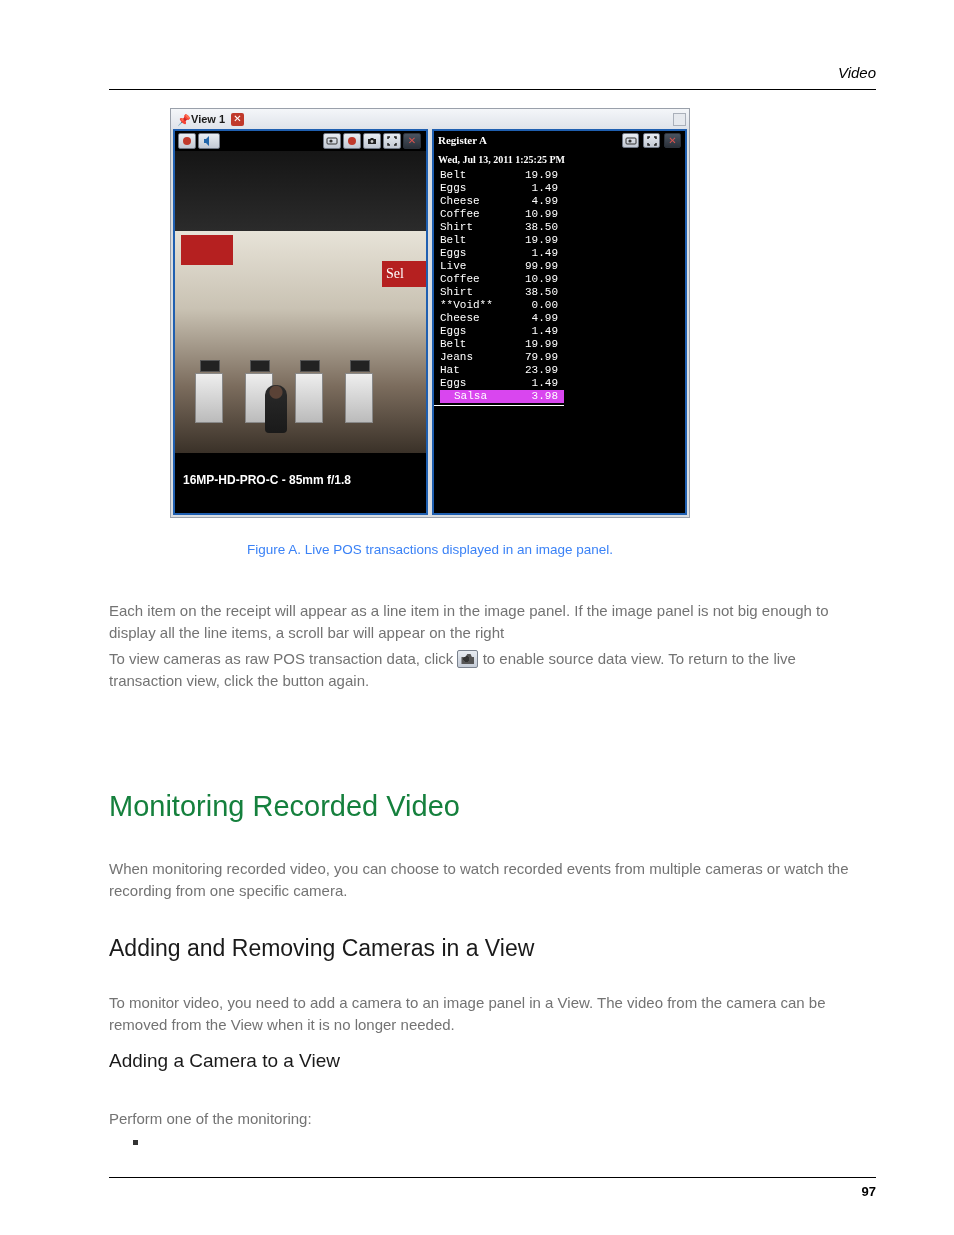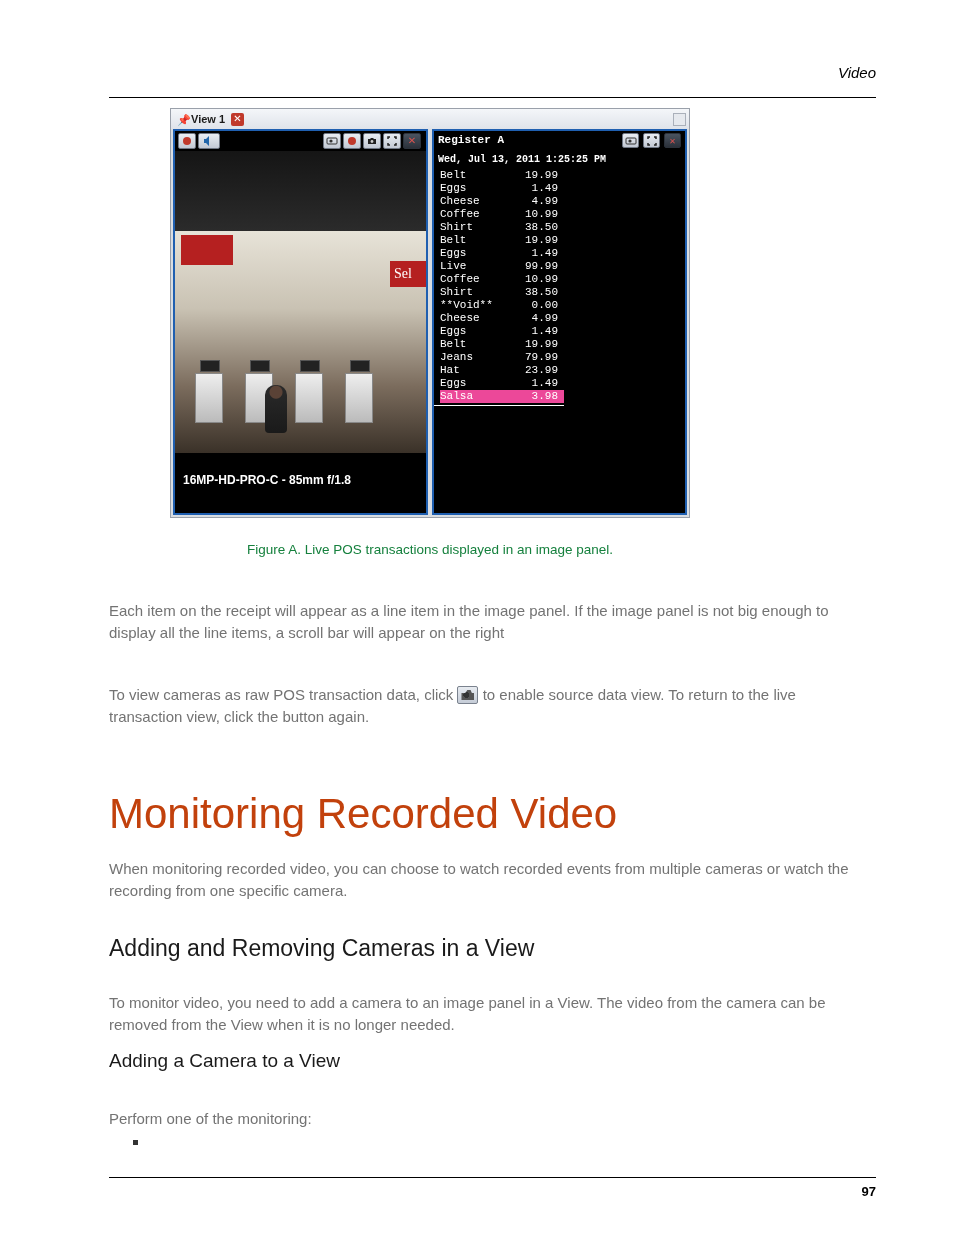--- a/index.html
+++ b/index.html
@@ -10,21 +10,21 @@
     height: 1235px;
     position: relative;
     color: #000;
   }
   .header-area {
     position: absolute;
     top: 64px;
     left: 109px;
     right: 78px;
     border-bottom: 1px solid #000;
-    padding-bottom: 16px;
+    padding-bottom: 8px;
     text-align: right;
     font-style: italic;
     font-size: 15px;
   }
   .figure-wrap {
     position: absolute;
     top: 108px;
     left: 170px;
     width: 520px;
     height: 410px;
@@ -134,21 +134,21 @@
   }
   .ceiling-panel {
     position: absolute; top:-80px; left:0; right:0; height:80px;
     background: linear-gradient(#151515,#2b2b2b);
   }
   .red-sign {
     position: absolute; top:4px; left:6px; width:52px; height:30px;
     background:#b52020;
   }
   .sel-sign {
-    position:absolute; right:0; top:30px; width:36px; height:26px;
+    position:absolute; right:0; top:30px; width:44px; height:26px;
     background:#b52020; color:#fff; font-size:14px;
     display:flex; align-items:center; justify-content:flex-start;
     padding-left:4px; font-family: Georgia, serif;
   }
   .kiosk { position:absolute; width:28px; height:50px; bottom:30px;
     background: linear-gradient(#eee,#bbb); border:1px solid #888; }
   .kiosk.k1{left:20px} .kiosk.k2{left:70px} .kiosk.k3{left:120px} .kiosk.k4{left:170px}
   .screen { position:absolute; top:-14px; left:4px; width:20px; height:12px;
     background:#222; border:1px solid #555; }
   .person {
@@ -159,77 +159,77 @@
   }
   .video-caption {
     position: absolute; left: 8px; bottom: 26px;
     color: #fff; font-weight: bold; font-size: 12px;
     font-family: Arial, sans-serif;
   }
   
   .pos-header {
     background: #000; color: #fff;
     padding: 3px 15px 2px 4px;
-    font-family: Liberation Mono, monospace;
+    font-family: Liberation Serif, serif;
     position: relative;
   }
   .pos-header .reg { font-weight: bold; font-size: 11px; display:block; }
   .pos-header .ts { font-size: 10px; display:block; font-weight:bold;margin-top:8px;}
   .pos-ctrls {
     position: absolute; right: 2px; top: 2px;
     display: flex; gap: 2px;
   }
   .pos-ctrls .tb-btn { width: 17px; height:15px; }
   .pos-list {
     background: #000; color:#fff;
     font-family: "Courier New", monospace;
     font-size: 11px;
     line-height: 13px;
     padding: 2px 0 2px 6px;
     width: 130px;
     border-bottom: 1px solid #fff;
   }
   .pos-row { display:flex; justify-content: space-between; padding-right: 6px;}
-  .pos-row.hl { background:#ec4899; }
+  .pos-row.hl { background:#d946ef;padding-left:14px; }
   .pos-remainder { flex:1; background:#000; }
 
   
   .body-text {
     position: absolute;
     left: 109px;
     right: 95px;
     font-size: 15px;
     line-height: 1.45;
     color: #737373;
   }
-  .fig-caption { top: 540px; text-align: center; left:170px; right:auto; width:520px; color:#15803d; font-size:13.5px;}
+  .fig-caption { top: 540px; text-align: center; left:170px; right:auto; width:520px; color:#3b82f6; font-size:13.5px;}
   .para1 { top: 600px; }
-  .para2 { top: 684px; }
+  .para2 { top: 648px; }
   .inline-icon {
     display: inline-block;
     vertical-align: middle;
     width: 21px; height: 18px;
     border: 1px solid #7a828e;
     border-radius: 2px;
     background: linear-gradient(#e8ecf1,#c5ccd7);
     position: relative;
     top: -1px;
   }
   .inline-icon::before {
     content:""; position:absolute; left:3px; top:3px; width:13px; height:10px;
     background: radial-gradient(circle at 40% 50%, #333 0 3px, transparent 3px),
                 linear-gradient(#555,#555);
     clip-path: polygon(0 30%, 30% 30%, 45% 0, 70% 0, 80% 30%, 100% 30%, 100% 100%, 0 100%);
   }
   .h1-sec {
     position:absolute; left:109px; top: 790px;
     font-family: Arial, sans-serif;
     font-weight: normal;
-    font-size: 42px;
-    color: #c2410c;
+    font-size: 29px;
+    color: #15803d;
   }
   .sec-desc { top: 858px; }
   .h2-sec {
     position:absolute; left:109px; top: 935px;
     font-size: 23px; font-weight: normal;
     color:#1a1a1a;
   }
   .sub-desc { top: 992px; }
   .h3-sec {
     position:absolute; left:109px; top: 1050px;

